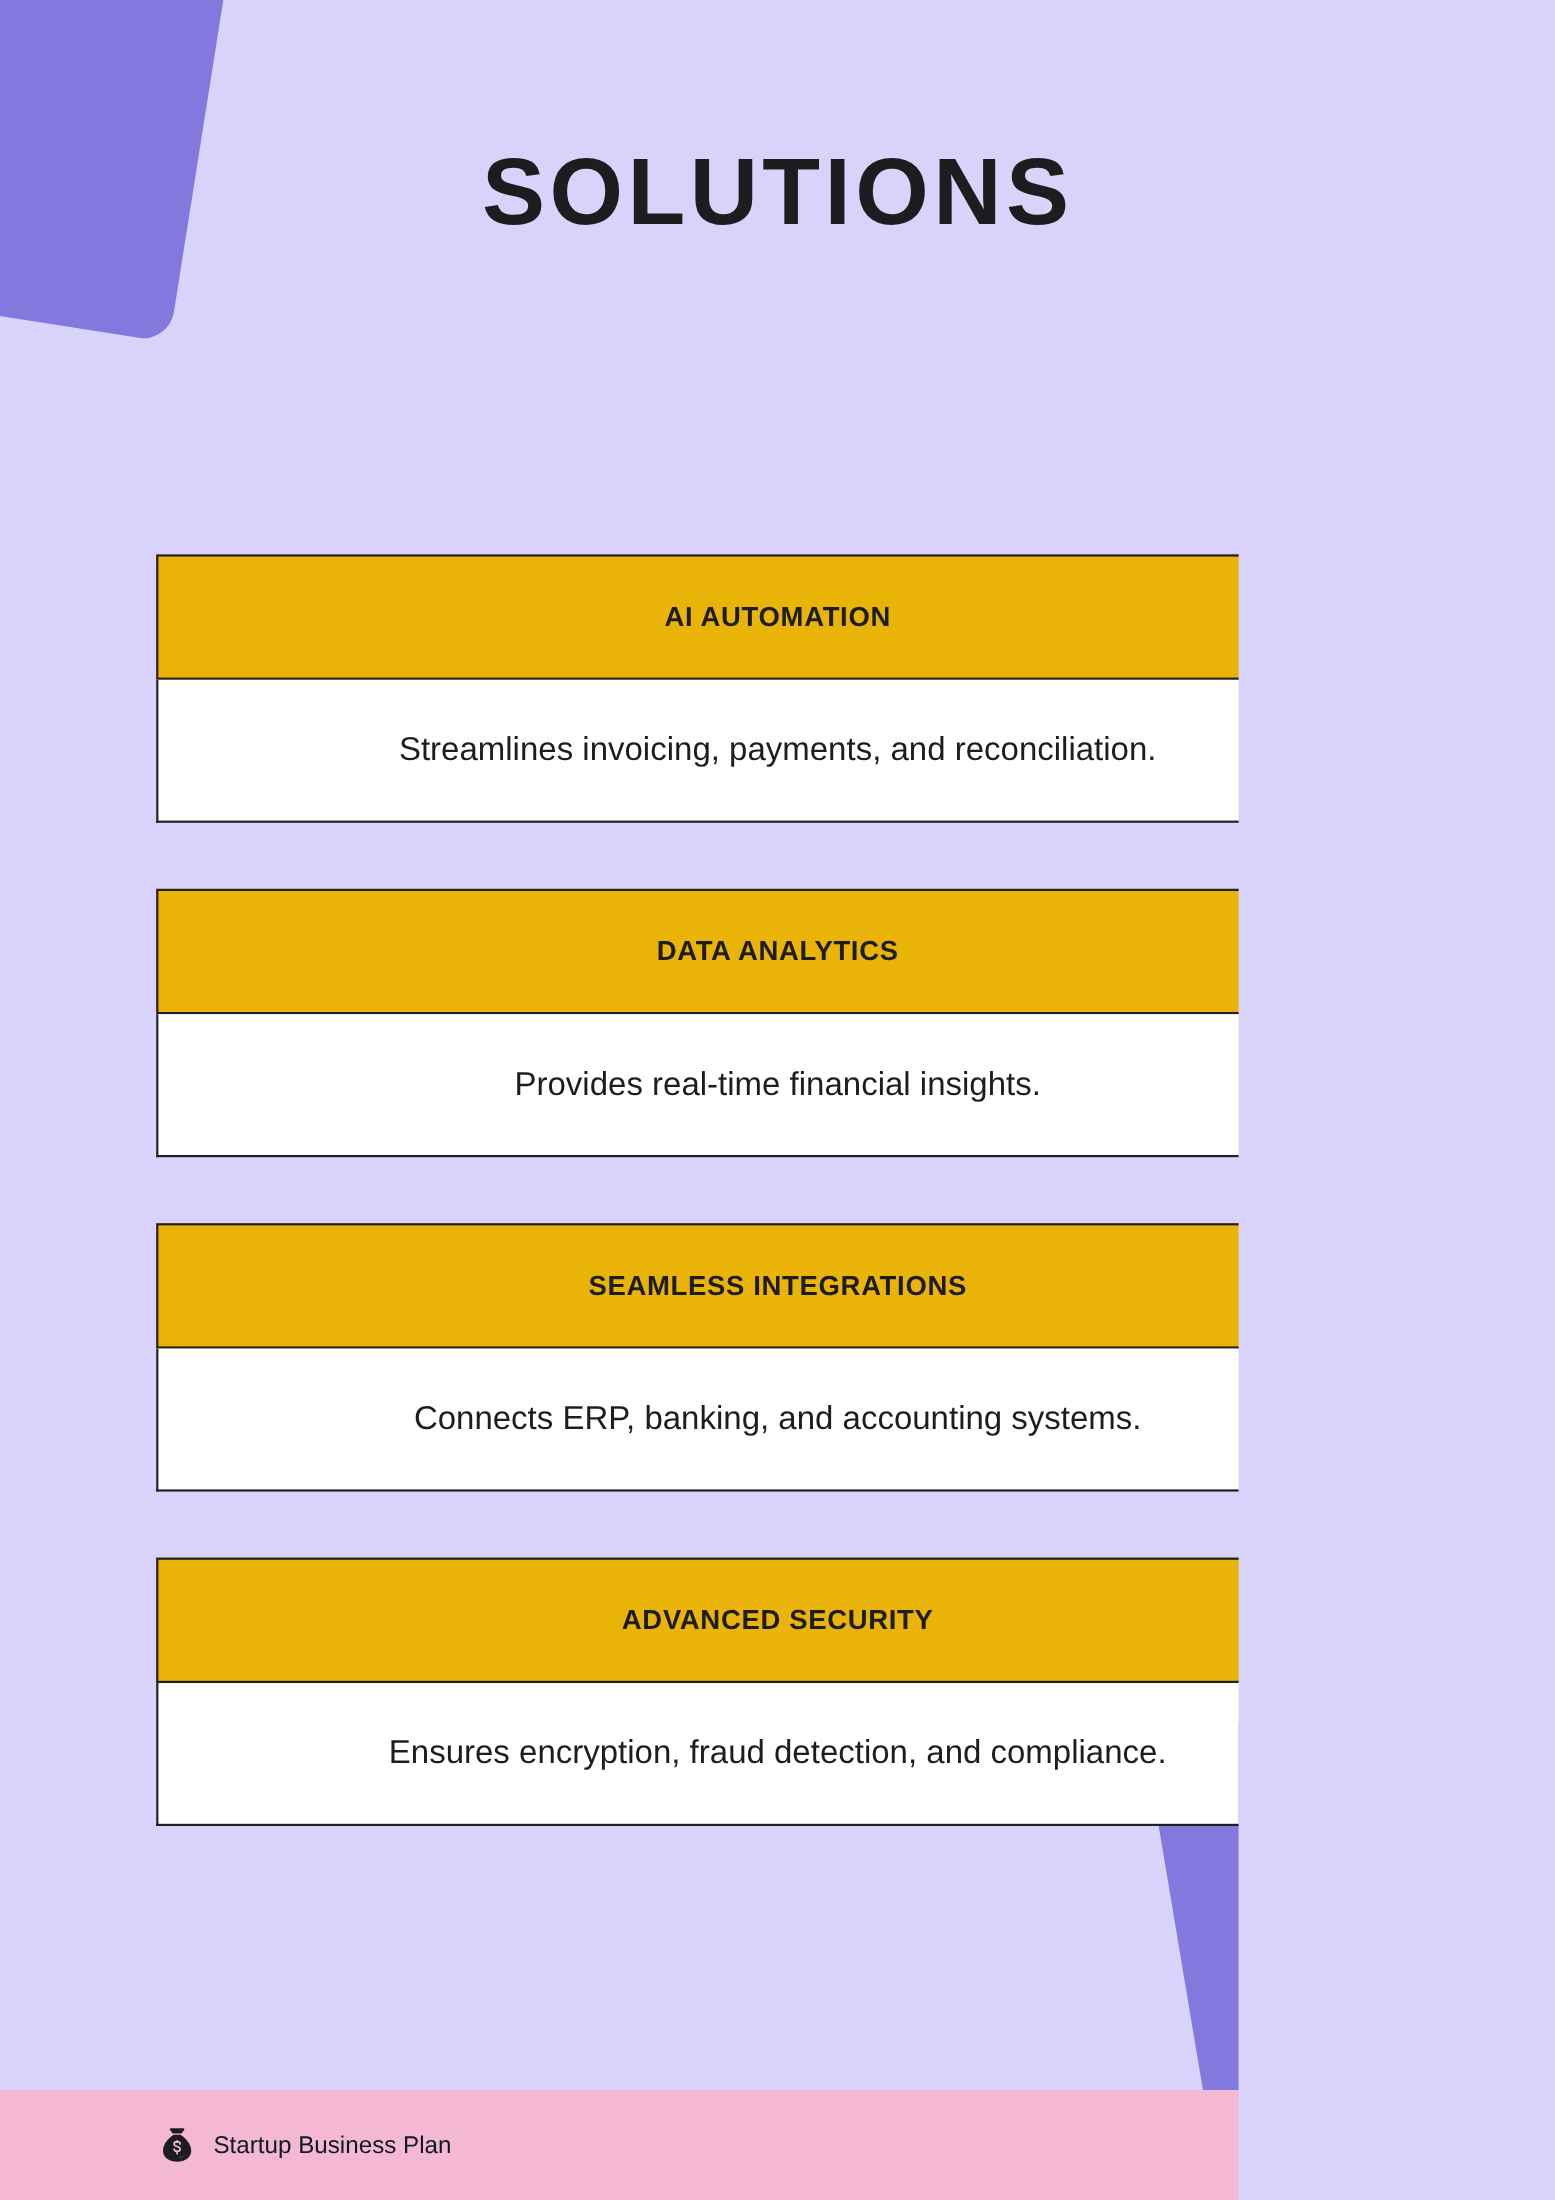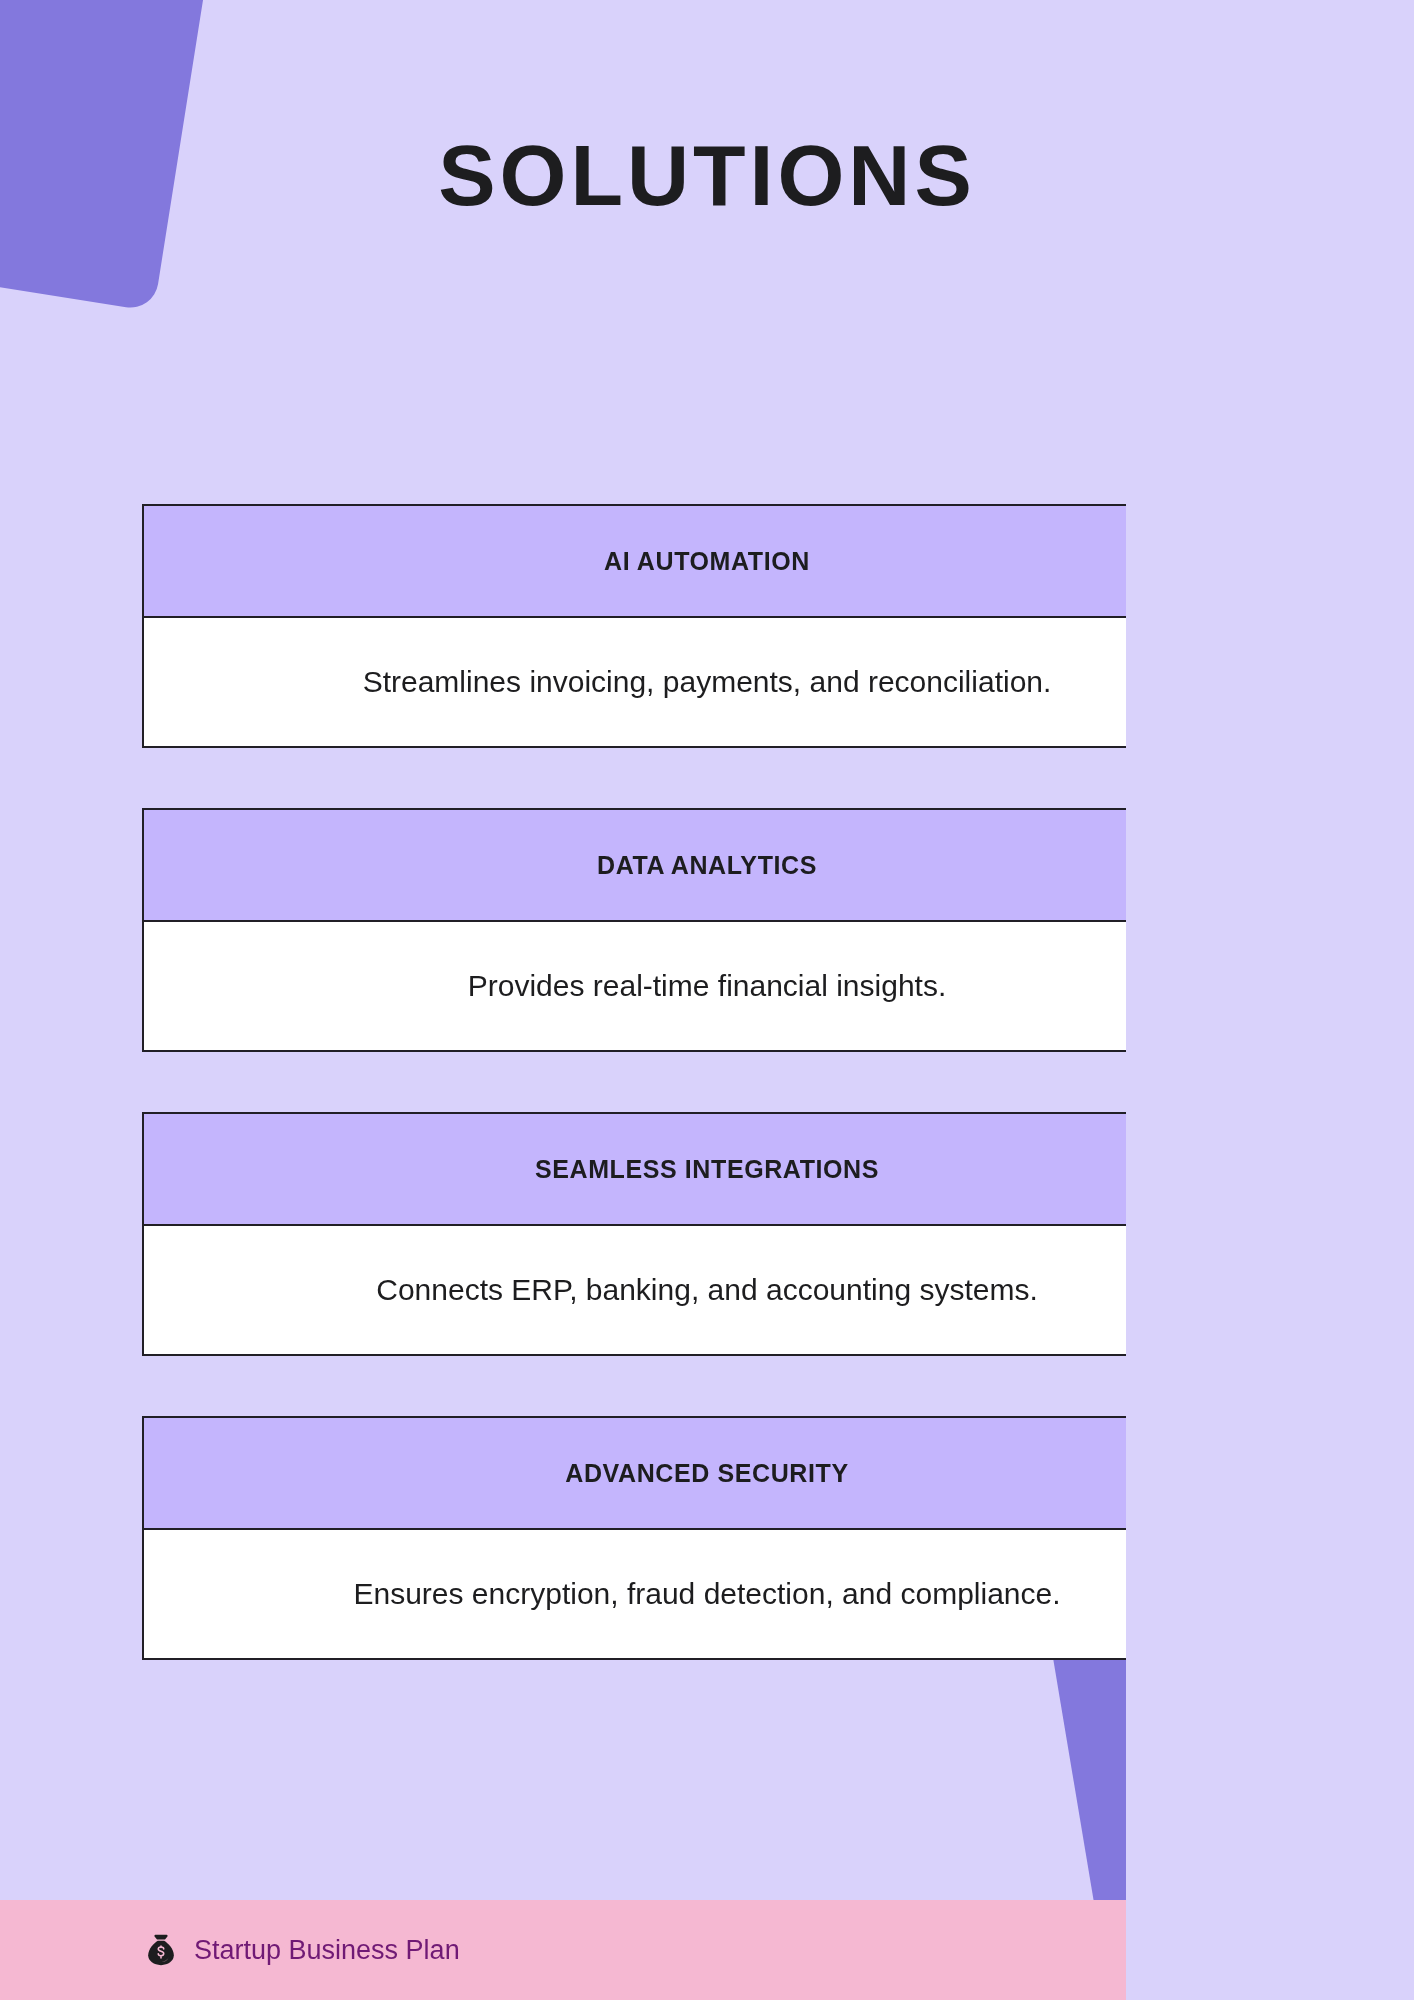--- a/index.html
+++ b/index.html
@@ -70,21 +70,21 @@
     width: 1130px;
     margin-bottom: 60px;
     box-sizing: border-box;
   }
   .card:last-child {
     margin-bottom: 4px;
   }
   .card-header {
     box-sizing: border-box;
     height: 114px;
-    background: #c4b5fd;
+    background: #eab308;
     border: 2px solid #211f26;
     display: flex;
     align-items: center;
     justify-content: center;
     font-size: 25px;
     font-weight: 800;
     letter-spacing: 0.6px;
     color: #1d1d1f;
     text-transform: uppercase;
   }
@@ -122,22 +122,22 @@
     align-items: center;
     gap: 14px;
   }
   .footer-icon {
     width: 38px;
     height: 38px;
     display: block;
     flex: none;
   }
   .footer-text {
-    font-size: 27px;
-    color: #701a75;
+    font-size: 22px;
+    color: #0f172a;
   }
   .footer-page {
     font-size: 24px;
     color: #0f172a;
   }
 </style>
 </head>
 <body>
 
 <div class="page">

